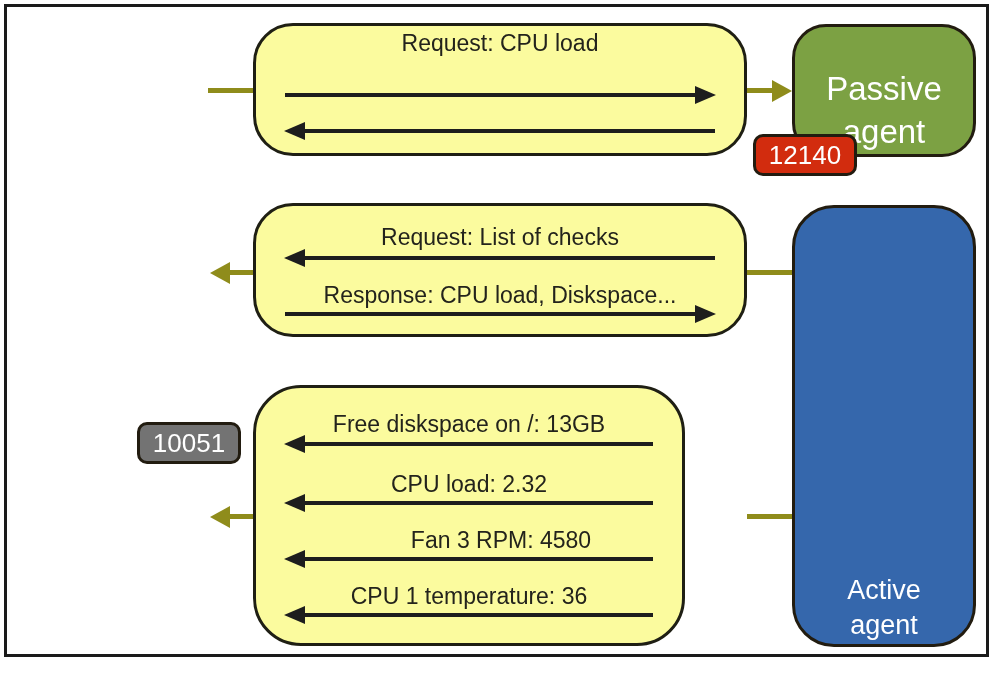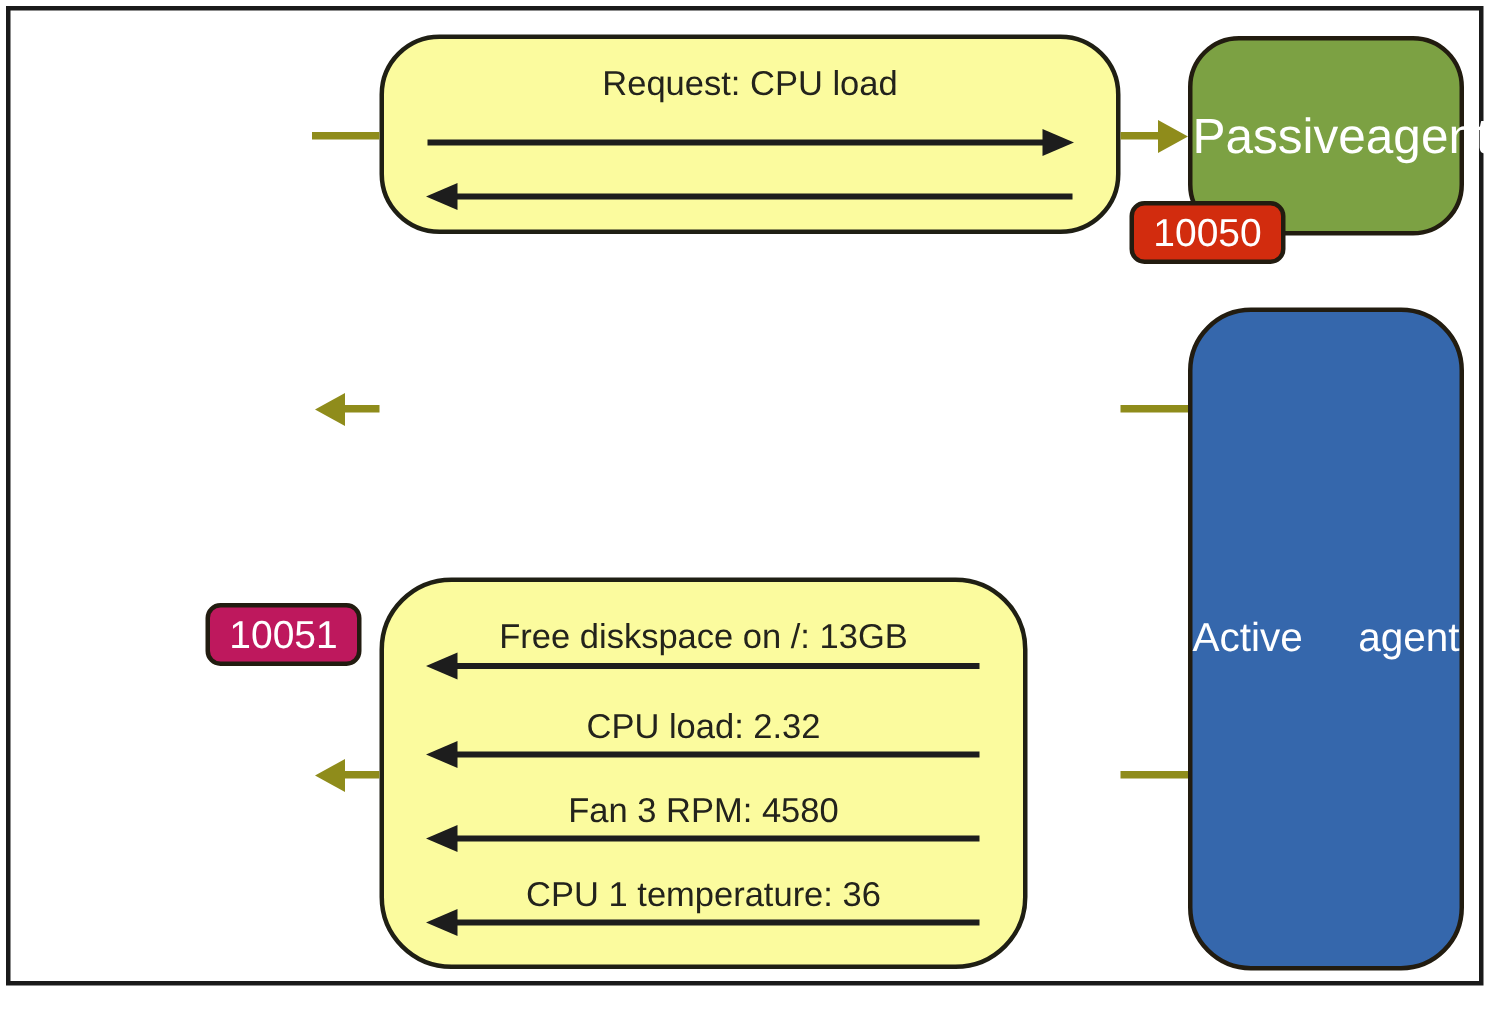--- a/index.html
+++ b/index.html
@@ -6,21 +6,21 @@
   #stage{
     position:relative;width:999px;height:673px;background:#ffffff;overflow:hidden;
     font-family:"Liberation Sans","DejaVu Sans",sans-serif;
   }
   .frame{
     position:absolute;left:4px;top:4px;width:985px;height:653px;
     border:3px solid #1a1a1a;background:#ffffff;box-sizing:border-box;
   }
   .node{
     position:absolute;box-sizing:border-box;border:3px solid #221c10;
-    display:flex;align-items:center;justify-content:space-between;
+    display:flex;flex-direction:column;align-items:center;justify-content:flex-end;
     color:#ffffff;text-align:center;
   }
   #server-node{left:25px;top:23px;width:185px;height:625px;border-radius:48px;background:#d22c0e;font-size:32px;}
   #passive-node{left:792px;top:24px;width:184px;height:133px;border-radius:34px;background:#7ca143;font-size:33px;line-height:1.32;}
   #active-node{left:792px;top:205px;width:184px;height:442px;border-radius:42px;background:#3567ac;font-size:27px;line-height:1.32;}
   .msgbox{
     position:absolute;box-sizing:border-box;background:#fbfb9e;border:3px solid #1f1f14;
   }
   #msgbox-1{left:253px;top:23px;width:494px;height:133px;border-radius:40px;}
   #msgbox-2{left:253px;top:203px;width:494px;height:134px;border-radius:40px;}
@@ -45,68 +45,74 @@
   .conn{position:absolute;height:5px;background:#8f8c1b;}
   .conn-head{position:absolute;width:0;height:0;border-top:11px solid transparent;border-bottom:11px solid transparent;}
   .conn-head.right{border-left:20px solid #8f8c1b;}
   .conn-head.left{border-right:20px solid #8f8c1b;}
   .badge{
     position:absolute;box-sizing:border-box;border:3px solid #221c10;border-radius:10px;
     width:104px;height:42px;display:flex;align-items:center;justify-content:center;
     color:#ffffff;font-size:26px;
   }
   #badge-passive{left:753px;top:134px;background:#d22c0e;}
-  #badge-active{left:137px;top:402px;background:#be185d;}
+  #badge-active{left:137px;top:422px;background:#737373;}
 </style>
 </head>
 <body>
 
 <div id="stage">
   <div class="frame"></div>
 
 
   <div class="node" id="passive-node">
     <span>Passive</span>
     <span>agent</span>
   </div>
 
   <div class="node" id="active-node">
     <span>Active</span>
     <span>agent</span>
   </div>
 
   <div class="msgbox" id="msgbox-1">
-    <div class="mtext" style="top:16px;">Request: CPU load</div>
+    <div class="mtext" style="top:4px;">Request: CPU load</div>
     <div class="marrow right" style="top:67px;"></div>
     <div class="marrow left" style="top:103px;"></div>
   </div>
 
+  <div class="msgbox" id="msgbox-2">
+    <div class="mtext" style="top:18px;">Request: List of checks</div>
+    <div class="marrow left" style="top:50px;"></div>
+    <div class="mtext" style="top:76px;">Response: CPU load, Diskspace...</div>
+    <div class="marrow right" style="top:106px;"></div>
+  </div>
 
   <div class="msgbox" id="msgbox-3">
     <div class="mtext" style="top:23px;">Free diskspace on /: 13GB</div>
     <div class="marrow left" style="top:54px;"></div>
     <div class="mtext" style="top:83px;">CPU load: 2.32</div>
     <div class="marrow left" style="top:113px;"></div>
-    <div class="mtext" style="top:139px;">Fan 3 RPM: 4580</div>
+    <div class="mtext" style="top:139px;padding-left:32px;">Fan 3 RPM: 4580</div>
     <div class="marrow left" style="top:169px;"></div>
     <div class="mtext" style="top:195px;">CPU 1 temperature: 36</div>
     <div class="marrow left" style="top:225px;"></div>
   </div>
 
   <div class="conn" style="left:208px;top:88px;width:45px;"></div>
   <div class="conn" style="left:747px;top:88px;width:27px;"></div>
   <div class="conn-head right" style="left:772px;top:80px;"></div>
 
   <div class="conn" style="left:229px;top:270px;width:24px;"></div>
   <div class="conn-head left" style="left:210px;top:262px;"></div>
   <div class="conn" style="left:747px;top:270px;width:45px;"></div>
 
   <div class="conn" style="left:229px;top:514px;width:24px;"></div>
   <div class="conn-head left" style="left:210px;top:506px;"></div>
   <div class="conn" style="left:747px;top:514px;width:45px;"></div>
 
   <div class="badge" id="badge-passive">
-    <span>10050</span>
+    <span>12140</span>
   </div>
   <div class="badge" id="badge-active">
     <span>10051</span>
   </div>
 </div>
 
 </body></html>

